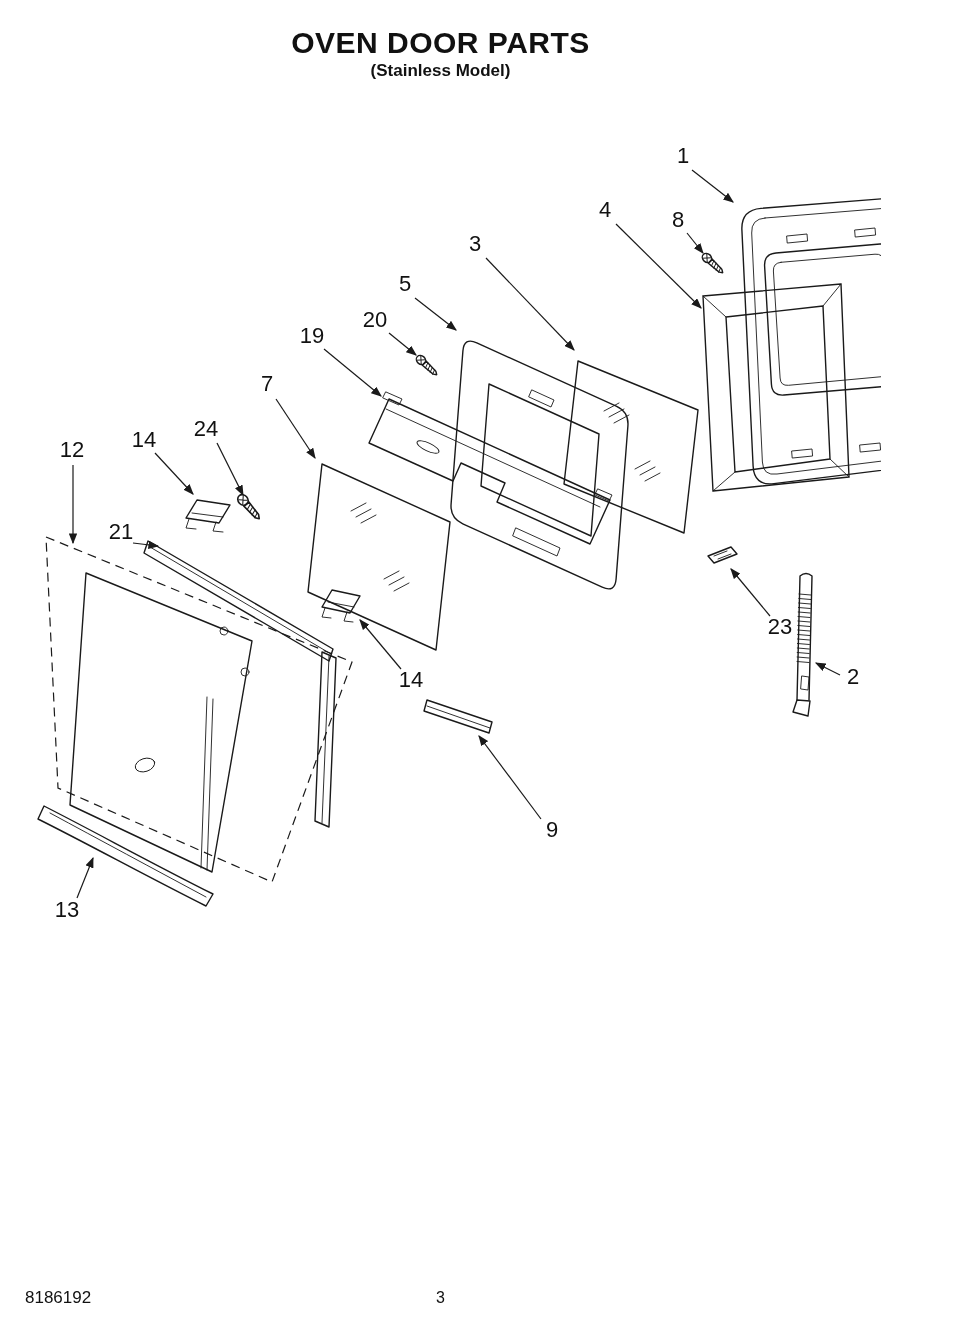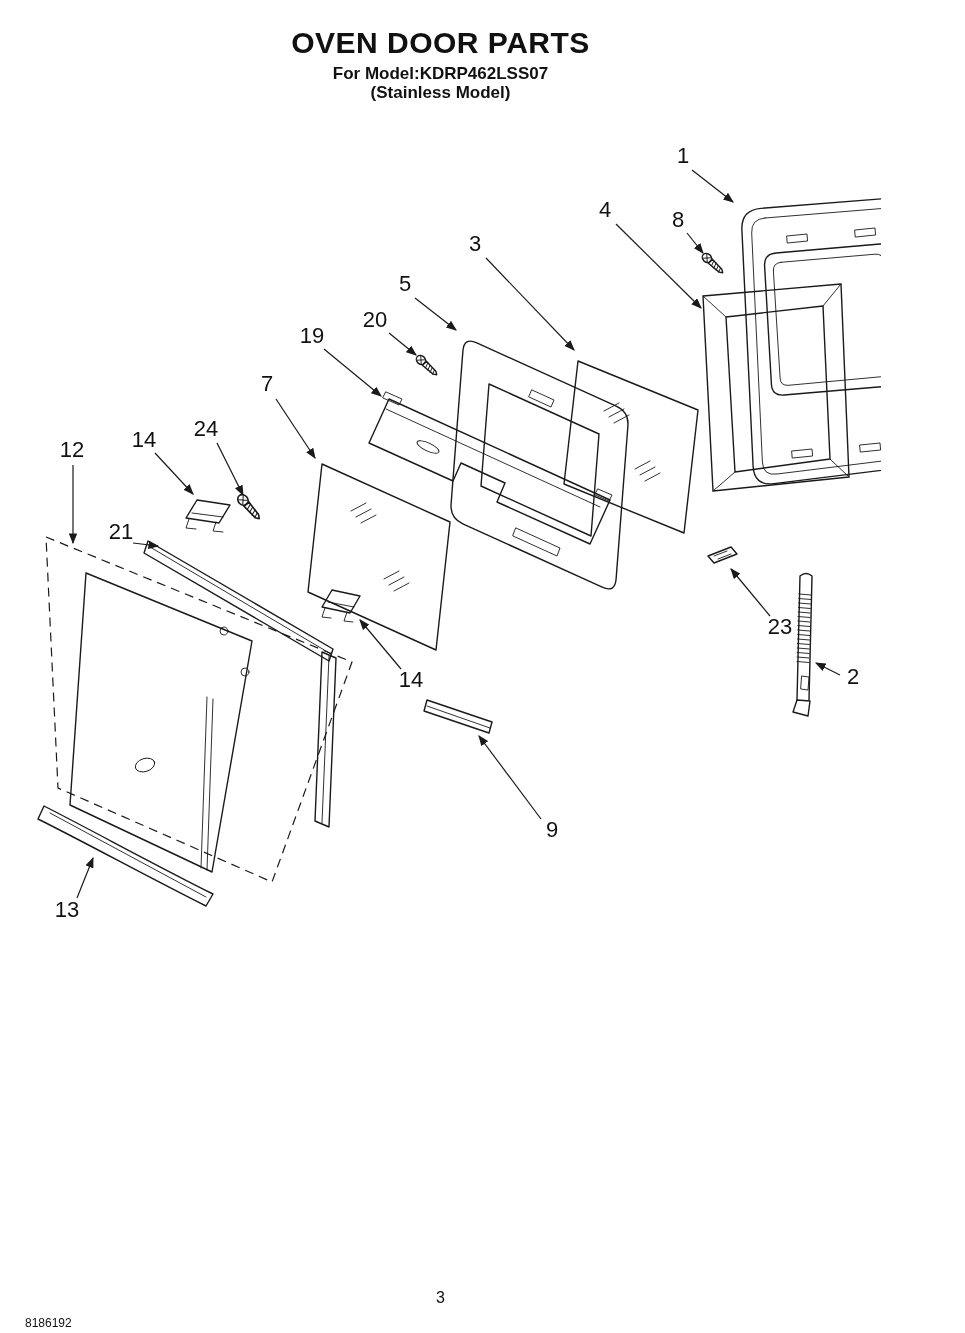--- a/index.html
+++ b/index.html
@@ -2,37 +2,36 @@
 <html><head>
 <meta charset="utf-8">
 <style>
   html,body{margin:0;padding:0;background:#ffffff;}
   body{width:965px;height:1333px;font-family:"Liberation Sans",sans-serif;color:#111;}
   .page{position:relative;width:881px;height:1333px;background:#fff;overflow:hidden;}
   .header{position:absolute;top:26px;left:0;width:100%;text-align:center;line-height:1.15;}
   .title{font-size:30px;font-weight:bold;letter-spacing:.5px;}
   .model-line{font-size:17px;font-weight:bold;margin-top:3px;}
   .finish-line{font-size:17px;font-weight:bold;}
-  .footer-left{position:absolute;left:25px;top:1288px;font-size:12px;margin-top:28px;}
+  .footer-left{position:absolute;left:25px;top:1288px;font-size:17px;}
   .footer-center{position:absolute;left:0;top:1289px;width:100%;text-align:center;font-size:16px;}
   svg.diagram{position:absolute;left:0;top:0;}
   .ln{fill:none;stroke:#1a1a1a;stroke-width:1.4;stroke-linejoin:round;stroke-linecap:round;}
   .thin{fill:none;stroke:#1a1a1a;stroke-width:0.9;stroke-linejoin:round;stroke-linecap:round;}
   .dashed{fill:none;stroke:#1a1a1a;stroke-width:1.2;stroke-dasharray:9 6;}
   .callout-label{font-family:"Liberation Sans",sans-serif;font-size:22px;fill:#111;text-anchor:middle;}
   .callout-arrow{stroke:#1a1a1a;stroke-width:1.2;fill:none;}
 </style>
 </head>
 <body>
 
 <div class="page">
 
   <div class="header">
     <div class="title">OVEN DOOR PARTS</div>
-    <div class="model-line">For Model:KDRP462LSS07</div>
     <div class="finish-line">(Stainless Model)</div>
   </div>
 
   <svg id="diagram-svg" class="diagram" width="965" height="1333" viewBox="0 0 965 1333">
     <defs>
       <marker id="arrowhead" markerWidth="9" markerHeight="7" refX="8" refY="3.5" orient="auto">
         <path d="M0 0 L9 3.5 L0 7 Z" fill="#1a1a1a"></path>
       </marker>
       <g id="screw-icon">
         <ellipse cx="0" cy="0" rx="5" ry="4.2" class="ln"></ellipse>

